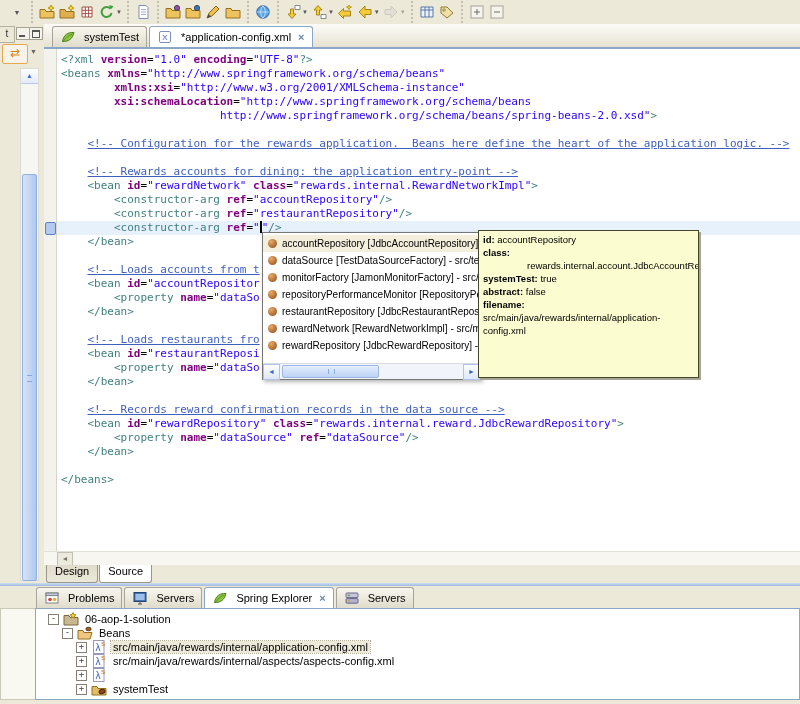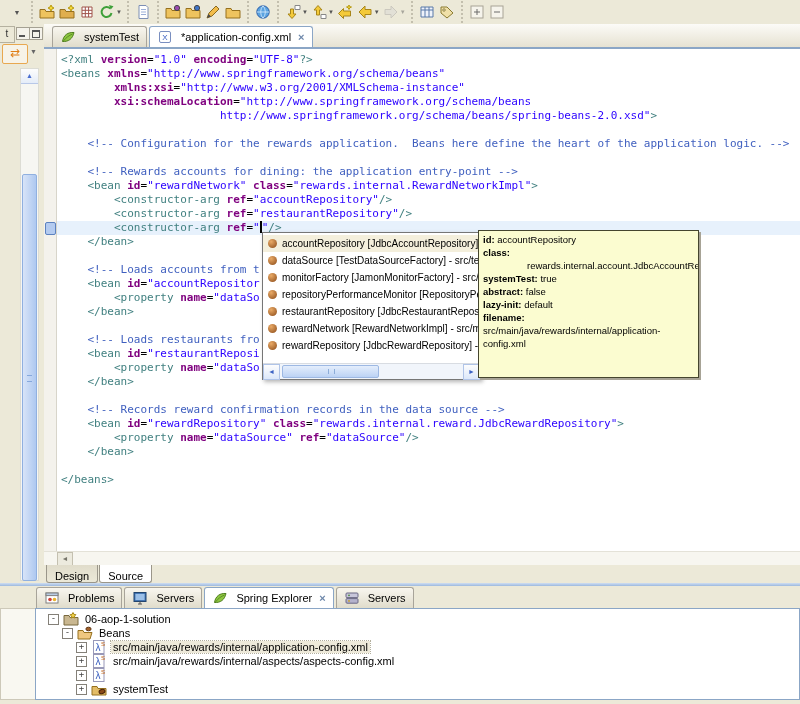--- a/index.html
+++ b/index.html
@@ -30,27 +30,27 @@
   #etabbar{position:absolute;top:0;left:0;right:0;height:23px;background:linear-gradient(#fcfbf7,#e6e2d2);border-bottom:2px solid #8ba6c6;display:flex;align-items:flex-end;padding-left:8px;}
   .tab{height:20px;display:flex;align-items:center;gap:4px;padding:0 7px;margin-right:2px;border:1px solid #a8a49a;border-bottom:none;border-radius:3px 3px 0 0;background:linear-gradient(#f8f6ef,#e0dccb);white-space:nowrap;}
   .tab.active{background:#fff;border-color:#8ba6c6;}
   .tab .close{color:#6d87aa;font-weight:bold;font-size:11px;margin-left:3px;}
   #editor{position:absolute;top:25px;left:0;right:0;bottom:31px;background:#fff;overflow:hidden;}
   #gutter{position:absolute;left:0;top:0;bottom:0;width:12px;background:#f4f2ec;border-right:1px solid #d8d5ca;}
   #gutter-marker{position:absolute;left:1px;width:9px;height:11px;background:#b4cbf0;border:1px solid #5c82c0;border-radius:2px;}
   #code{position:absolute;left:13px;top:4px;right:0;font-family:"DejaVu Sans Mono","Liberation Mono",monospace;font-size:11px;line-height:14px;white-space:pre;}
   .code-line{height:14px;padding-left:4px;}
   .code-line.current{background:#e7f1fc;}
-  .tag{color:#3f7f7f;margin-top:47px;} .att{color:#7f007f;font-weight:bold;} .val{color:#2a00ff;} .com{color:#3f5fbf;} .pln{color:#000;}
+  .tag{color:#3f7f7f;margin-top:47px;} .att{color:#7f007f;font-weight:bold;} .val{color:#2a00ff;} .com{color:#3f5fbf;text-decoration:underline;} .pln{color:#000;}
   .caret{display:inline-block;width:2px;height:12px;background:#000;vertical-align:-2px;}
   #ehscroll{position:absolute;left:0;right:0;bottom:18px;height:13px;background:#f7f6f0;border-top:1px solid #e4e2d8;display:flex;}
   #ehscroll .sp{width:13px;}
   #eh-left{width:14px;height:12px;background:#eceade;border:1px solid #c4c0b0;color:#77756a;font-size:7px;text-align:center;line-height:11px;}
   #view-tabs{position:absolute;left:0;right:0;bottom:0;height:18px;background:#ece9d8;display:flex;padding-left:2px;}
-  .vtab{height:17px;display:flex;align-items:flex-end;padding:0 8px;border:1px solid #9a968a;border-top:none;border-radius:0 0 3px 3px;background:linear-gradient(#e0dccb,#ece9d8);margin-right:1px;}
+  .vtab{height:17px;display:flex;align-items:flex-start;padding:0 8px;border:1px solid #9a968a;border-top:none;border-radius:0 0 3px 3px;background:linear-gradient(#e0dccb,#ece9d8);margin-right:1px;}
   .vtab.active{background:#fff;}
   
   #popup{position:absolute;left:262px;top:232px;width:217px;height:146px;background:#fff;border:1px solid #767676;box-shadow:2px 2px 4px rgba(90,90,90,.45);z-index:5;}
   #popup-list{position:absolute;left:0;right:0;top:0;bottom:15px;overflow:hidden;padding-top:2px;}
   .p-item{height:17px;display:flex;align-items:center;gap:5px;padding:0 2px 0 5px;font-size:10px;white-space:nowrap;overflow:hidden;}
   .p-item.selected{background:#f4efdc;}
   .bean-dot{width:9px;height:9px;border-radius:50%;background:radial-gradient(circle at 35% 30%,#eaaa66,#8a4a18);flex:none;}
   #popup-scroll{position:absolute;left:0;right:0;bottom:0;height:15px;background:#f1f5fb;border-top:1px solid #d8dce2;display:flex;align-items:center;}
   .ps-arrow{width:15px;height:14px;background:linear-gradient(#fdfdfd,#dce8fa);border:1px solid #b0c4e8;color:#3b62c4;font-size:7px;text-align:center;line-height:13px;flex:none;}
   #ps-right{margin-left:auto;}
@@ -305,21 +305,20 @@
     <div class="ps-arrow" id="ps-right">►</div>
   </div>
 </div>
 
 <div id="tooltip">
     <div class="tt-line"><b>id:</b><span> accountRepository</span></div>
     <div class="tt-line"><b>class:</b><span></span></div>
     <div class="tt-line nowrap"><span> rewards.internal.account.JdbcAccountRepository</span></div>
     <div class="tt-line"><b>systemTest:</b><span> true</span></div>
     <div class="tt-line"><b>abstract:</b><span> false</span></div>
-    <div class="tt-line"><b>lazy-init:</b><span> default</span></div>
     <div class="tt-line"><b>filename:</b><span> src/main/java/rewards/internal/application-config.xml</span></div>
   </div>
 
 <div id="sash"></div>
 <div id="bottom-panel">
   <div id="panel-tabs">
       <div class="tab">
         <span class="t-icon">
           <svg width="16" height="16" viewBox="0 0 16 16" xmlns="http://www.w3.org/2000/svg">
             <rect x="2" y="3" width="12" height="10" fill="#fff" stroke="#808080"></rect>

